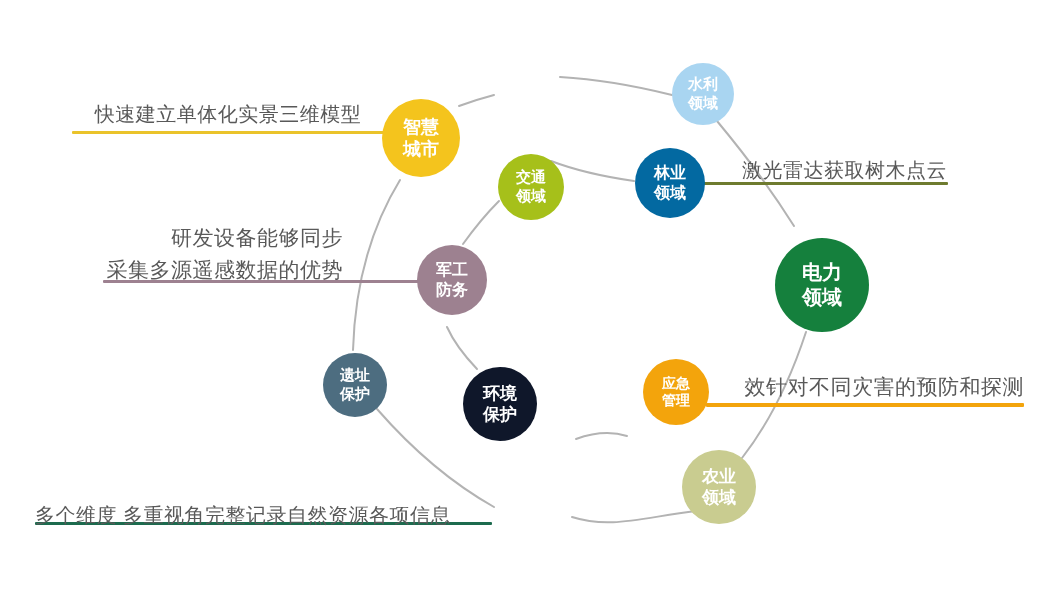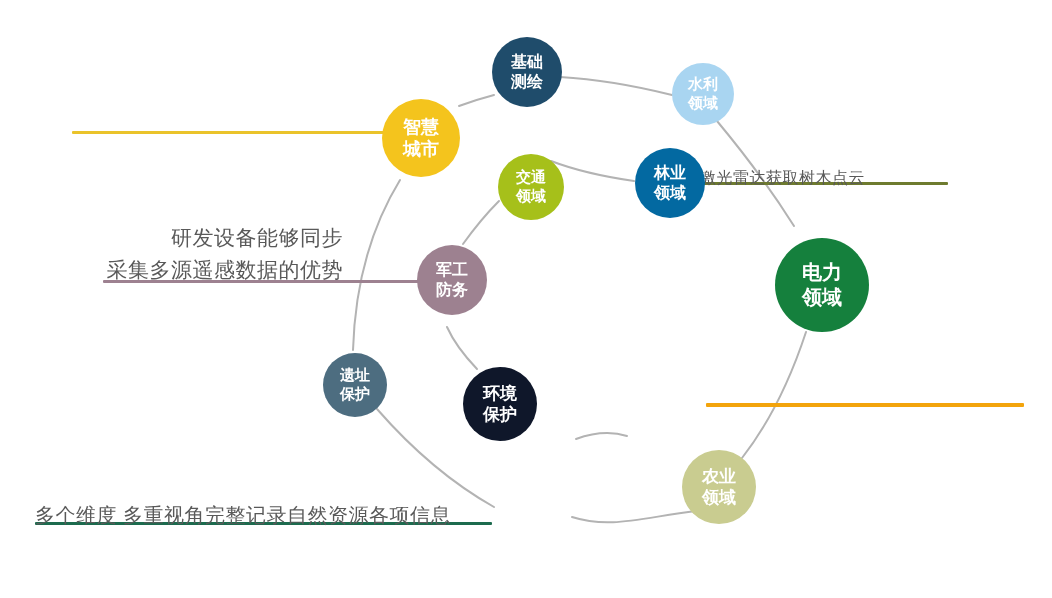--- a/index.html
+++ b/index.html
@@ -28,21 +28,21 @@
   #b10{left:682px;top:450px;width:74px;height:74px;font-size:17px}
   #b11{left:491px;top:485px;width:76px;height:76px;font-size:17px}
   
   #u0{left:72px;top:131px;width:312px;height:3px}
   #u1{left:702px;top:182px;width:246px;height:3px}
   #u2{left:103px;top:280px;width:316px;height:3px}
   #u3{left:706px;top:403px;width:318px;height:4px}
   #u4{left:35px;top:522px;width:457px;height:3px}
   
   #t0{left:72px;top:101px;width:312px;text-align:center;font-size:20px}
-  #t1{left:700px;top:168px;width:247px;text-align:left;font-size:16px}
+  #t1{left:700px;top:157px;width:247px;text-align:right;font-size:20px}
   #t2{left:100px;top:222px;width:243px;text-align:right;font-size:21px;line-height:32px}
   #t3{left:706px;top:373px;width:318px;text-align:right;font-size:21px}
   #t4{left:35px;top:494px;width:460px;text-align:left;font-size:20px}
 </style>
 </head>
 <body>
 
 <div id="stage">
 
   <svg id="arc-layer" viewBox="0 0 1052 598" xmlns="http://www.w3.org/2000/svg">
@@ -60,41 +60,43 @@
       <path d="M 576,439 Q 604,429 627,436"></path>
     </g>
   </svg>
 
   <div class="underline" id="u0" style="background: rgb(234, 195, 42);"></div>
   <div class="underline" id="u1" style="background: rgb(110, 123, 47);"></div>
   <div class="underline" id="u2" style="background: rgb(157, 129, 144);"></div>
   <div class="underline" id="u3" style="background: rgb(243, 164, 12);"></div>
   <div class="underline" id="u4" style="background: rgb(28, 107, 78);"></div>
 
+  <div class="note" id="t0" style="color: rgb(89, 89, 89);">快速建立单体化实景三维模型</div>
   <div class="note" id="t1" style="color: rgb(89, 89, 89);">激光雷达获取树木点云</div>
   <div class="note" id="t2" style="color: rgb(89, 89, 89);">
     <div>研发设备能够同步</div>
     <div>采集多源遥感数据的优势</div>
   </div>
+  <div class="note" id="t3" style="color: rgb(89, 89, 89);">效针对不同灾害的预防和探测</div>
   <div class="note" id="t4" style="color: rgb(89, 89, 89); margin-top: 8px;">多个维度 多重视角完整记录自然资源各项信息</div>
 
-  <div class="bubble" id="b0" style="background: rgb(31, 76, 107);">基础
-测绘</div>
   <div class="bubble" id="b1" style="background: rgb(169, 213, 241);">水利
 领域</div>
   <div class="bubble" id="b2" style="background: rgb(244, 196, 29);">智慧
 城市</div>
   <div class="bubble" id="b3" style="background: rgb(166, 192, 26);">交通
 领域</div>
   <div class="bubble" id="b4" style="background: #0369a1;">林业
 领域</div>
   <div class="bubble" id="b5" style="background: #15803d;">电力
 领域</div>
   <div class="bubble" id="b6" style="background: rgb(157, 129, 144);">军工
 防务</div>
   <div class="bubble" id="b7" style="background: rgb(77, 109, 128); font-family: Liberation Serif, serif;">遗址
 保护</div>
   <div class="bubble" id="b8" style="background: #0f172a;">环境
 保护</div>
+  <div class="bubble" id="b9" style="background: rgb(243, 164, 12);">应急
+管理</div>
   <div class="bubble" id="b10" style="background: rgb(201, 204, 144);">农业
 领域</div>
 
 </div>
 
 </body></html>

